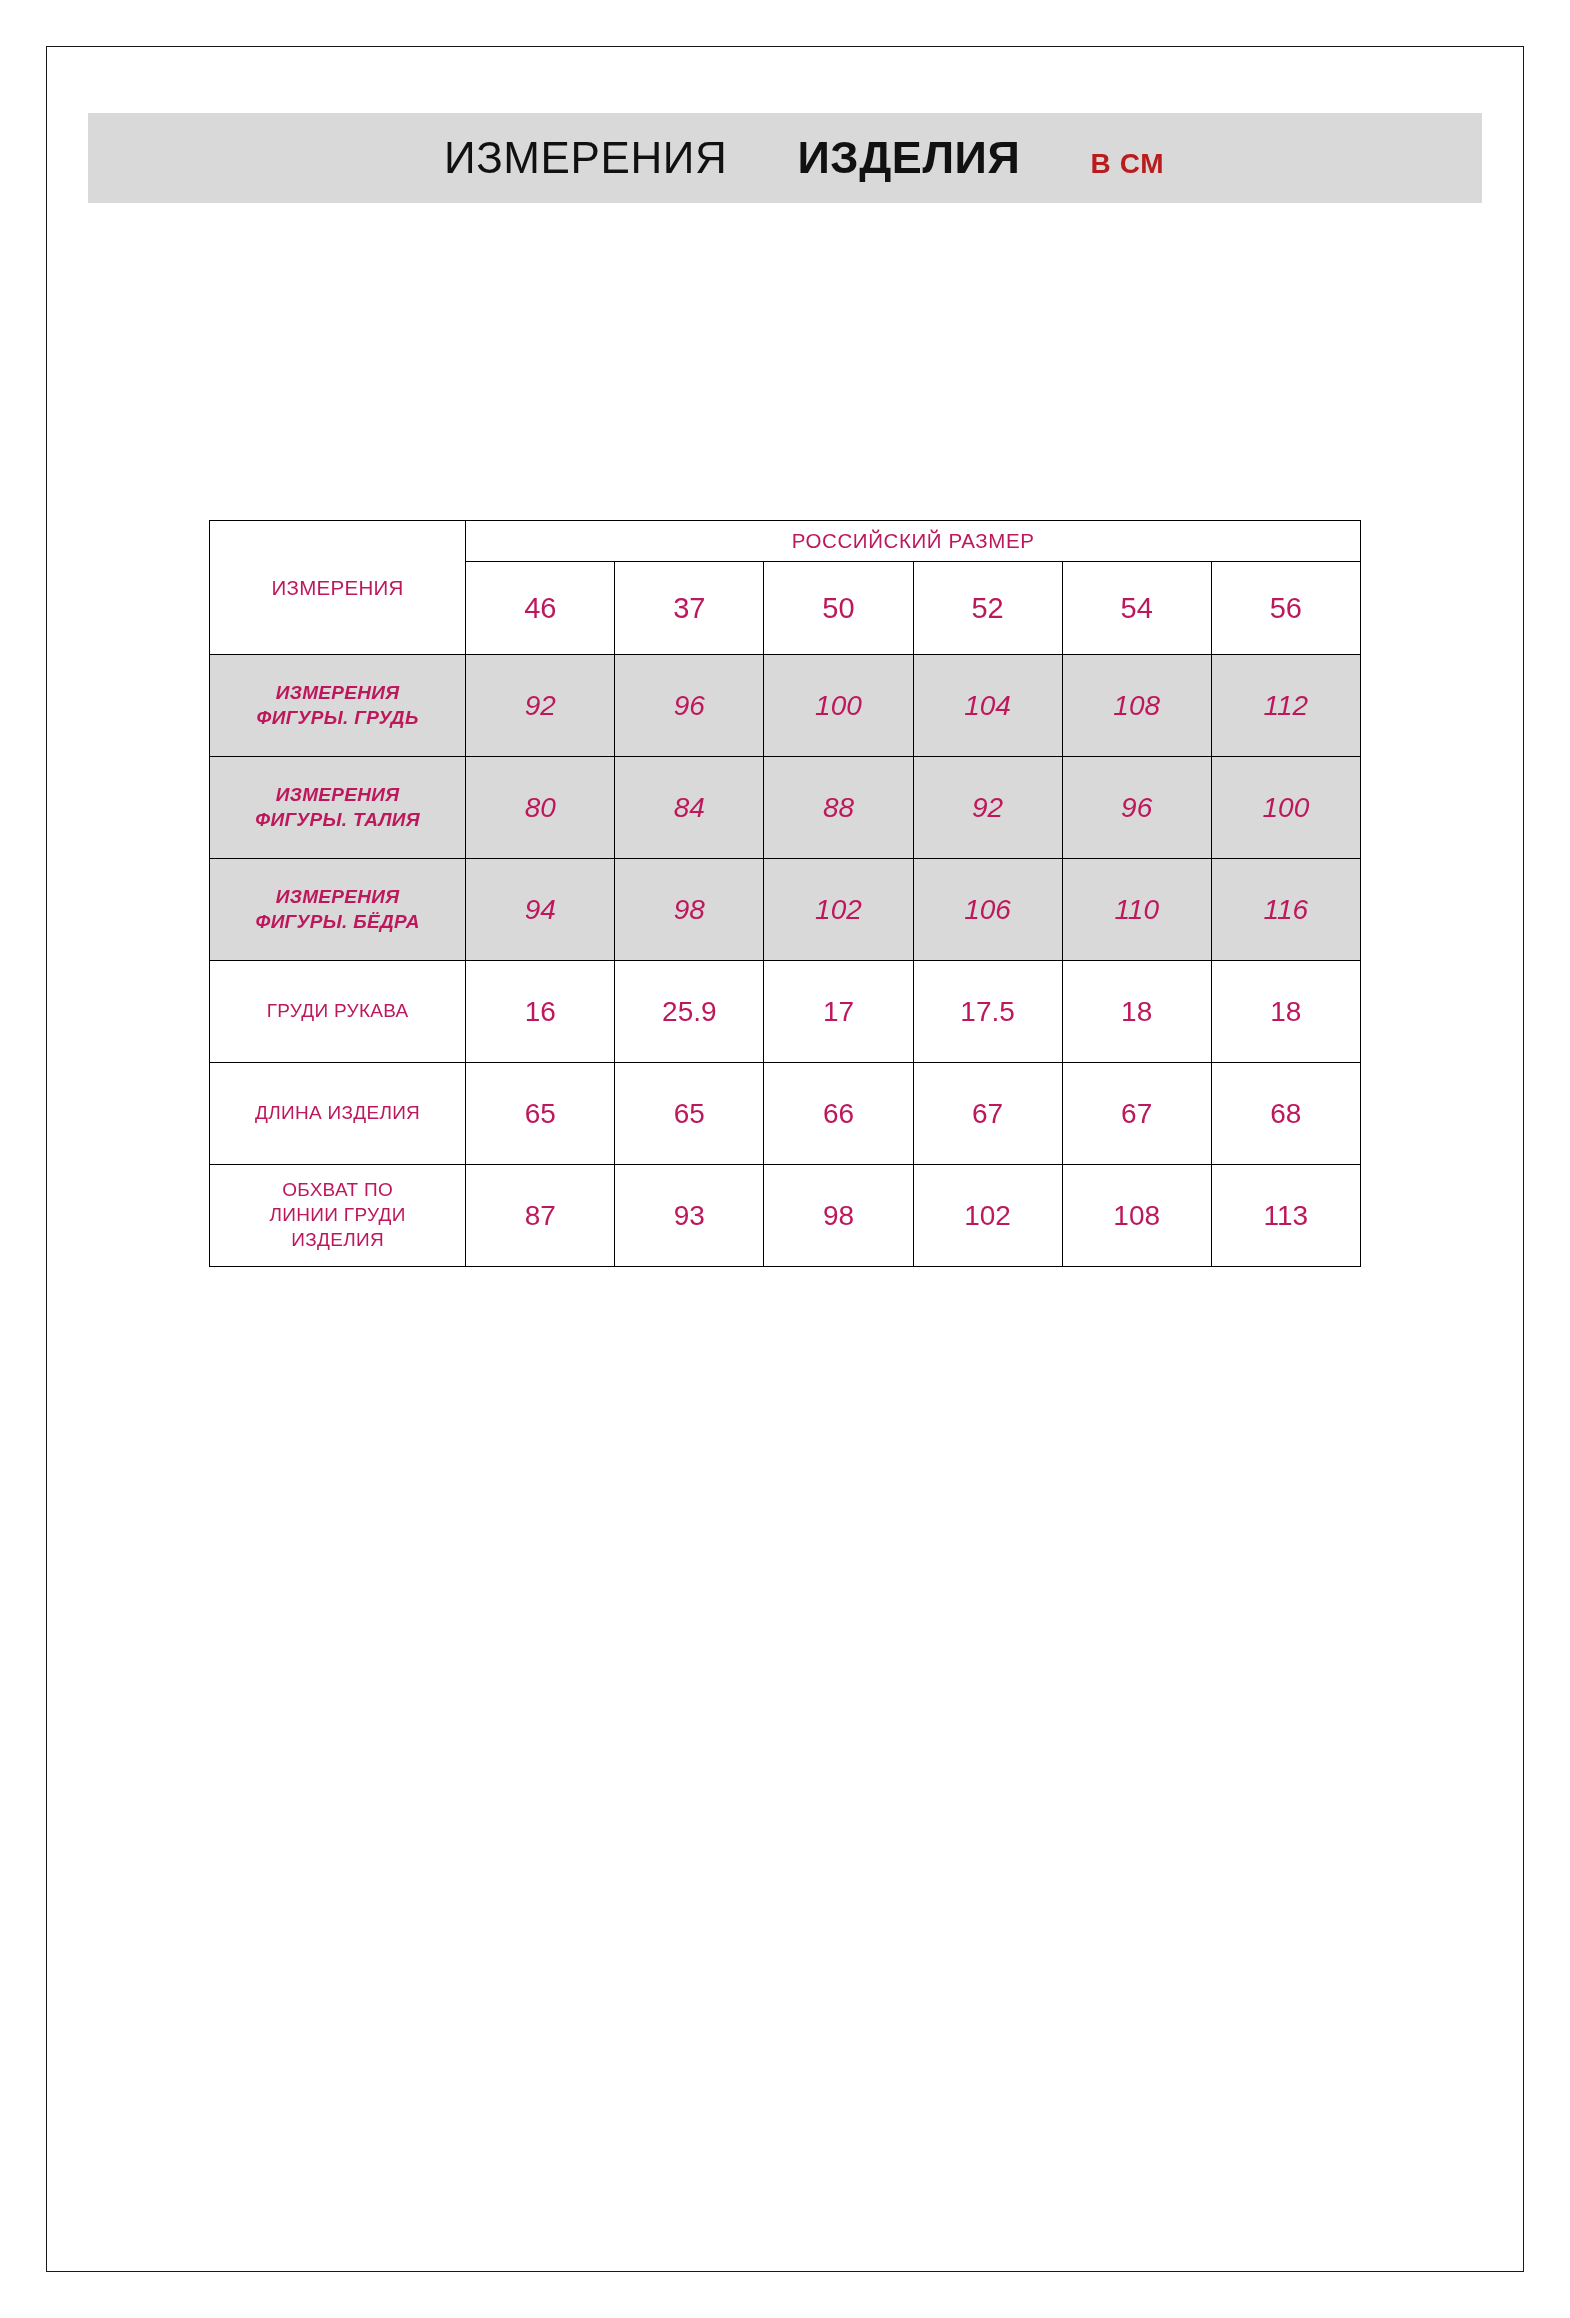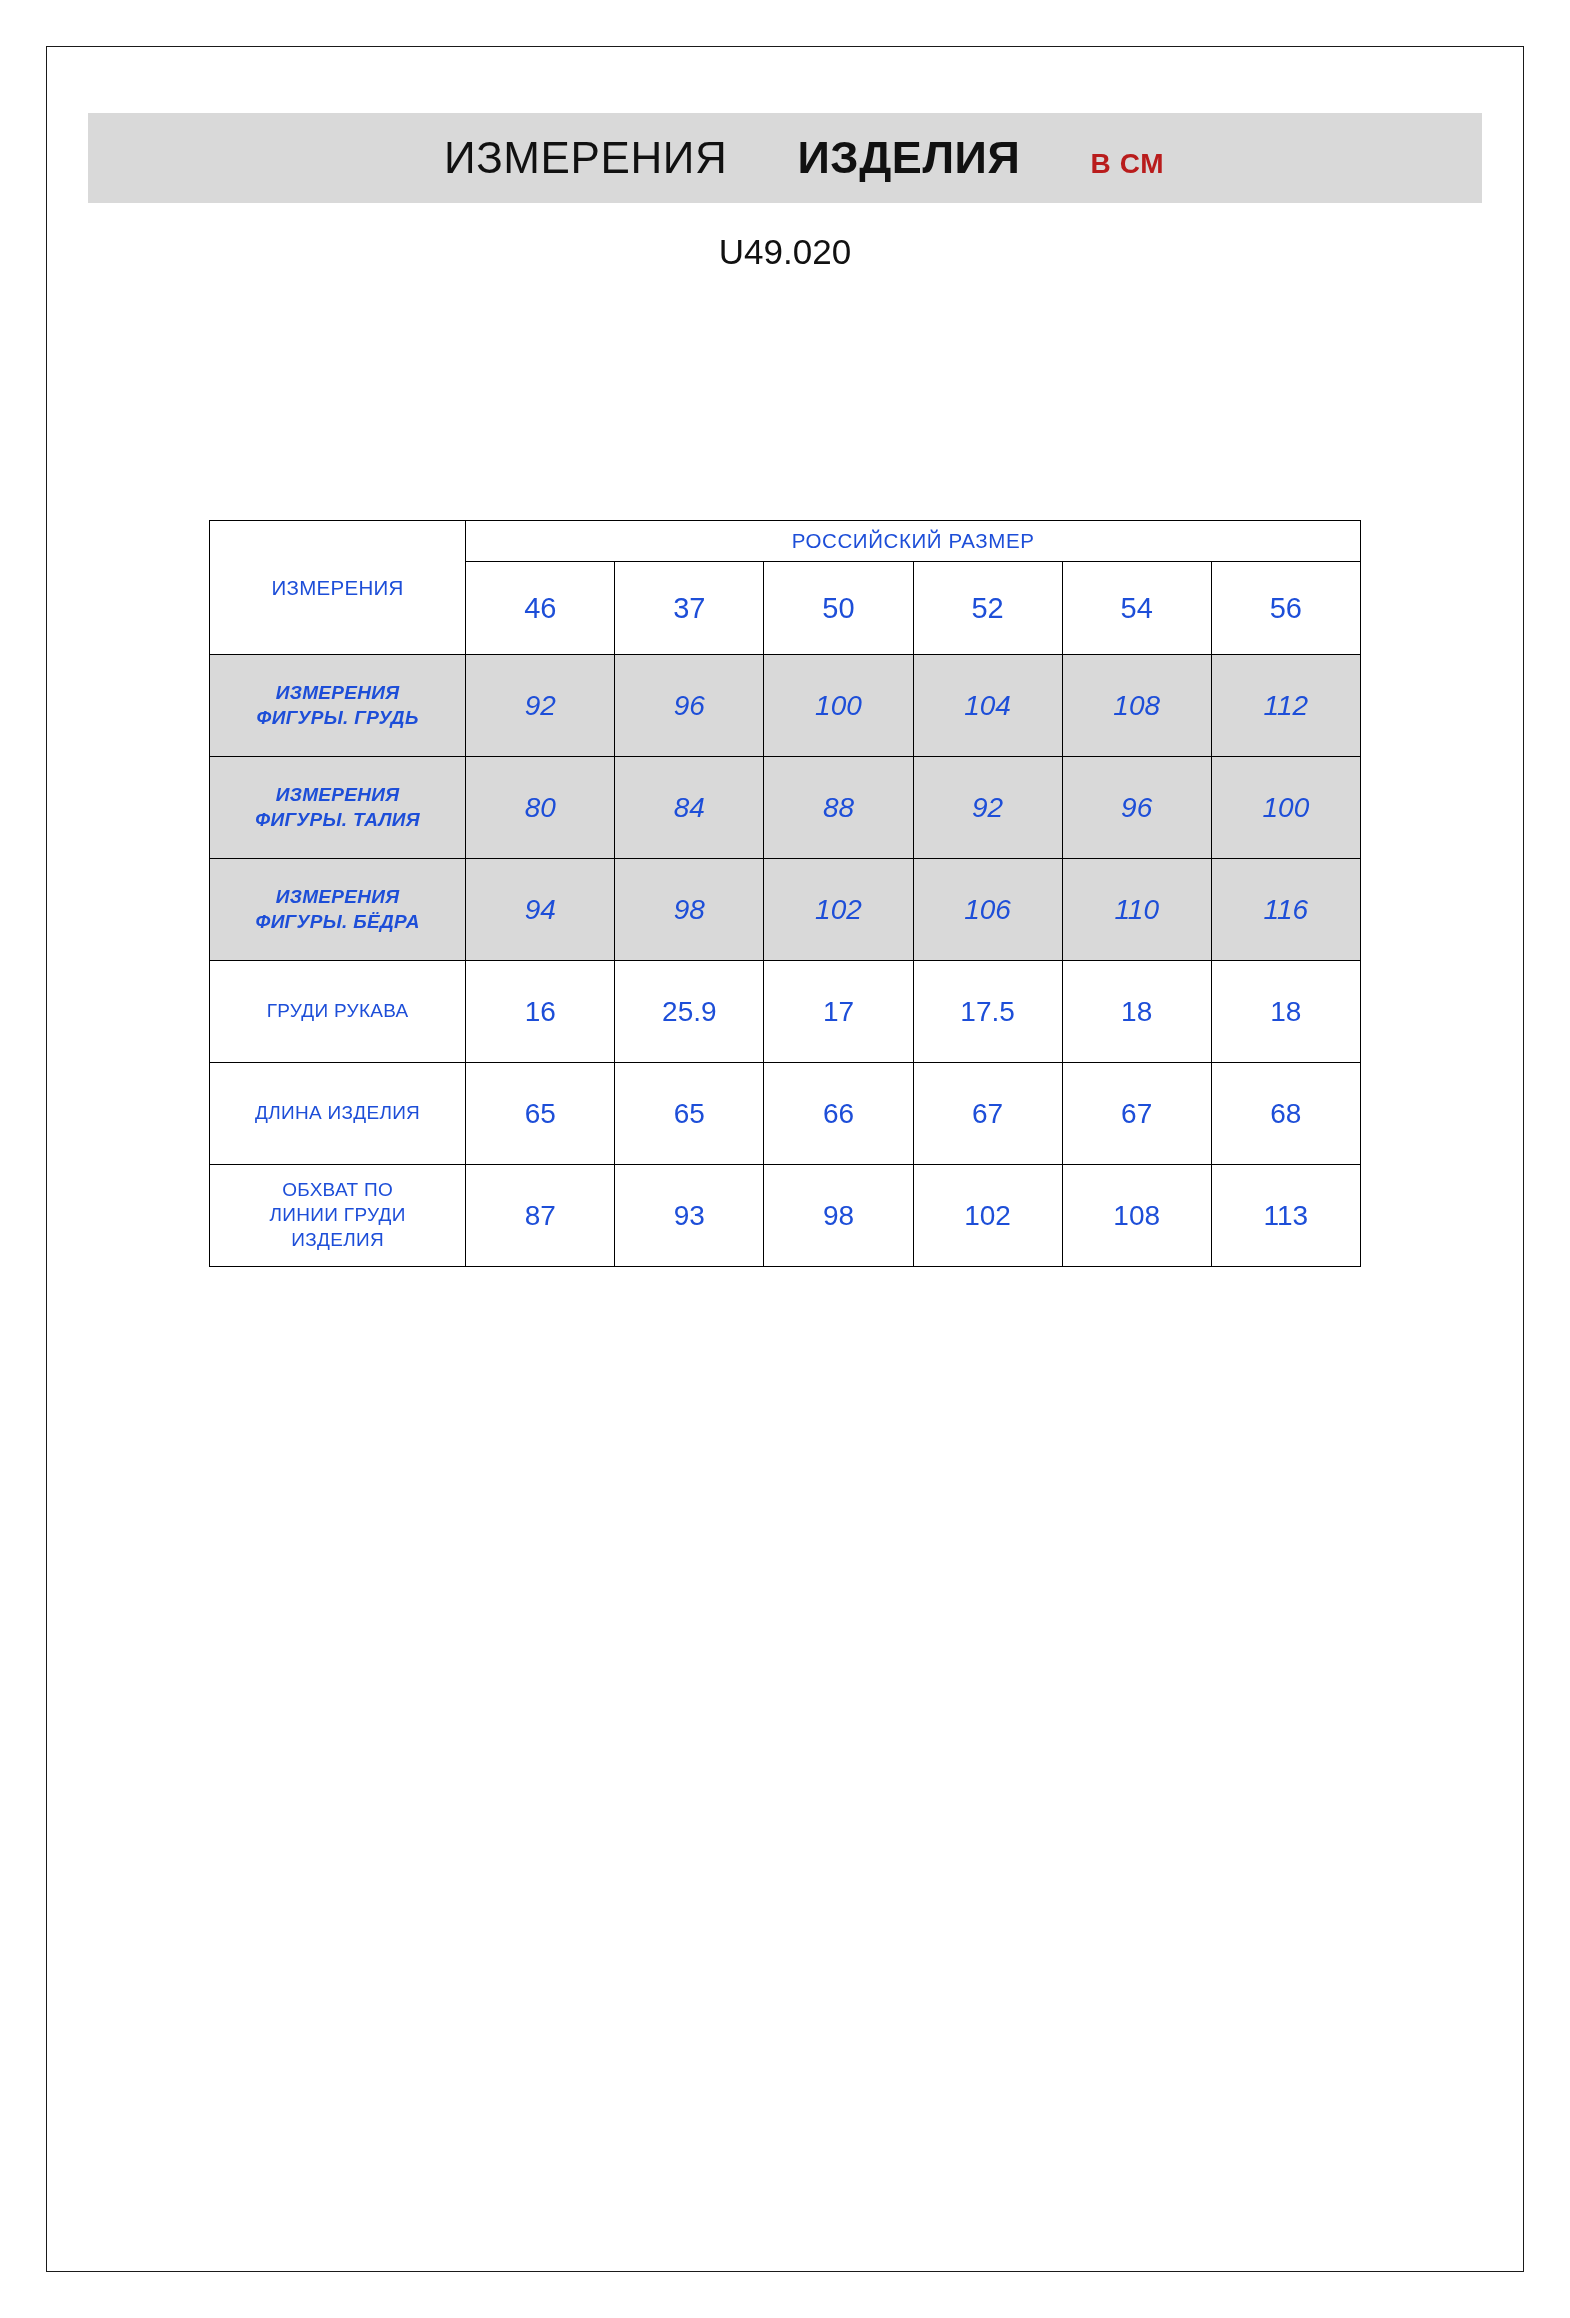--- a/index.html
+++ b/index.html
@@ -109,21 +109,21 @@
   table.size-table {
     border-collapse: collapse;
     width: 1152px;
     table-layout: fixed;
   }
   table.size-table td,
   table.size-table th {
     border: 1.9px solid #000000;
     text-align: center;
     vertical-align: middle;
-    color: #1d4ed8;
+    color: #be185d;
     font-weight: 400;
     padding: 0;
   }
   col.label-col { width: 256px; }
   col.size-col  { width: 149px; }
 
   .corner-cell {
     font-size: 20.5px;
     letter-spacing: 0.3px;
     border-right: 1.9px solid #000;
@@ -175,21 +175,20 @@
   <div class="content">
 
     <div class="header-band">
       <div class="header-inner">
         <span class="header-word-1">ИЗМЕРЕНИЯ</span>
         <span class="header-word-2">ИЗДЕЛИЯ</span>
         <span class="header-units">В СМ</span>
       </div>
     </div>
 
-    <div class="doc-code">U49.020</div>
 
     <div class="table-wrap">
       <table class="size-table">
         <colgroup>
           <col class="label-col">
           <col class="size-col">
             <col class="size-col">
             <col class="size-col">
           <col class="size-col">
             <col class="size-col">

